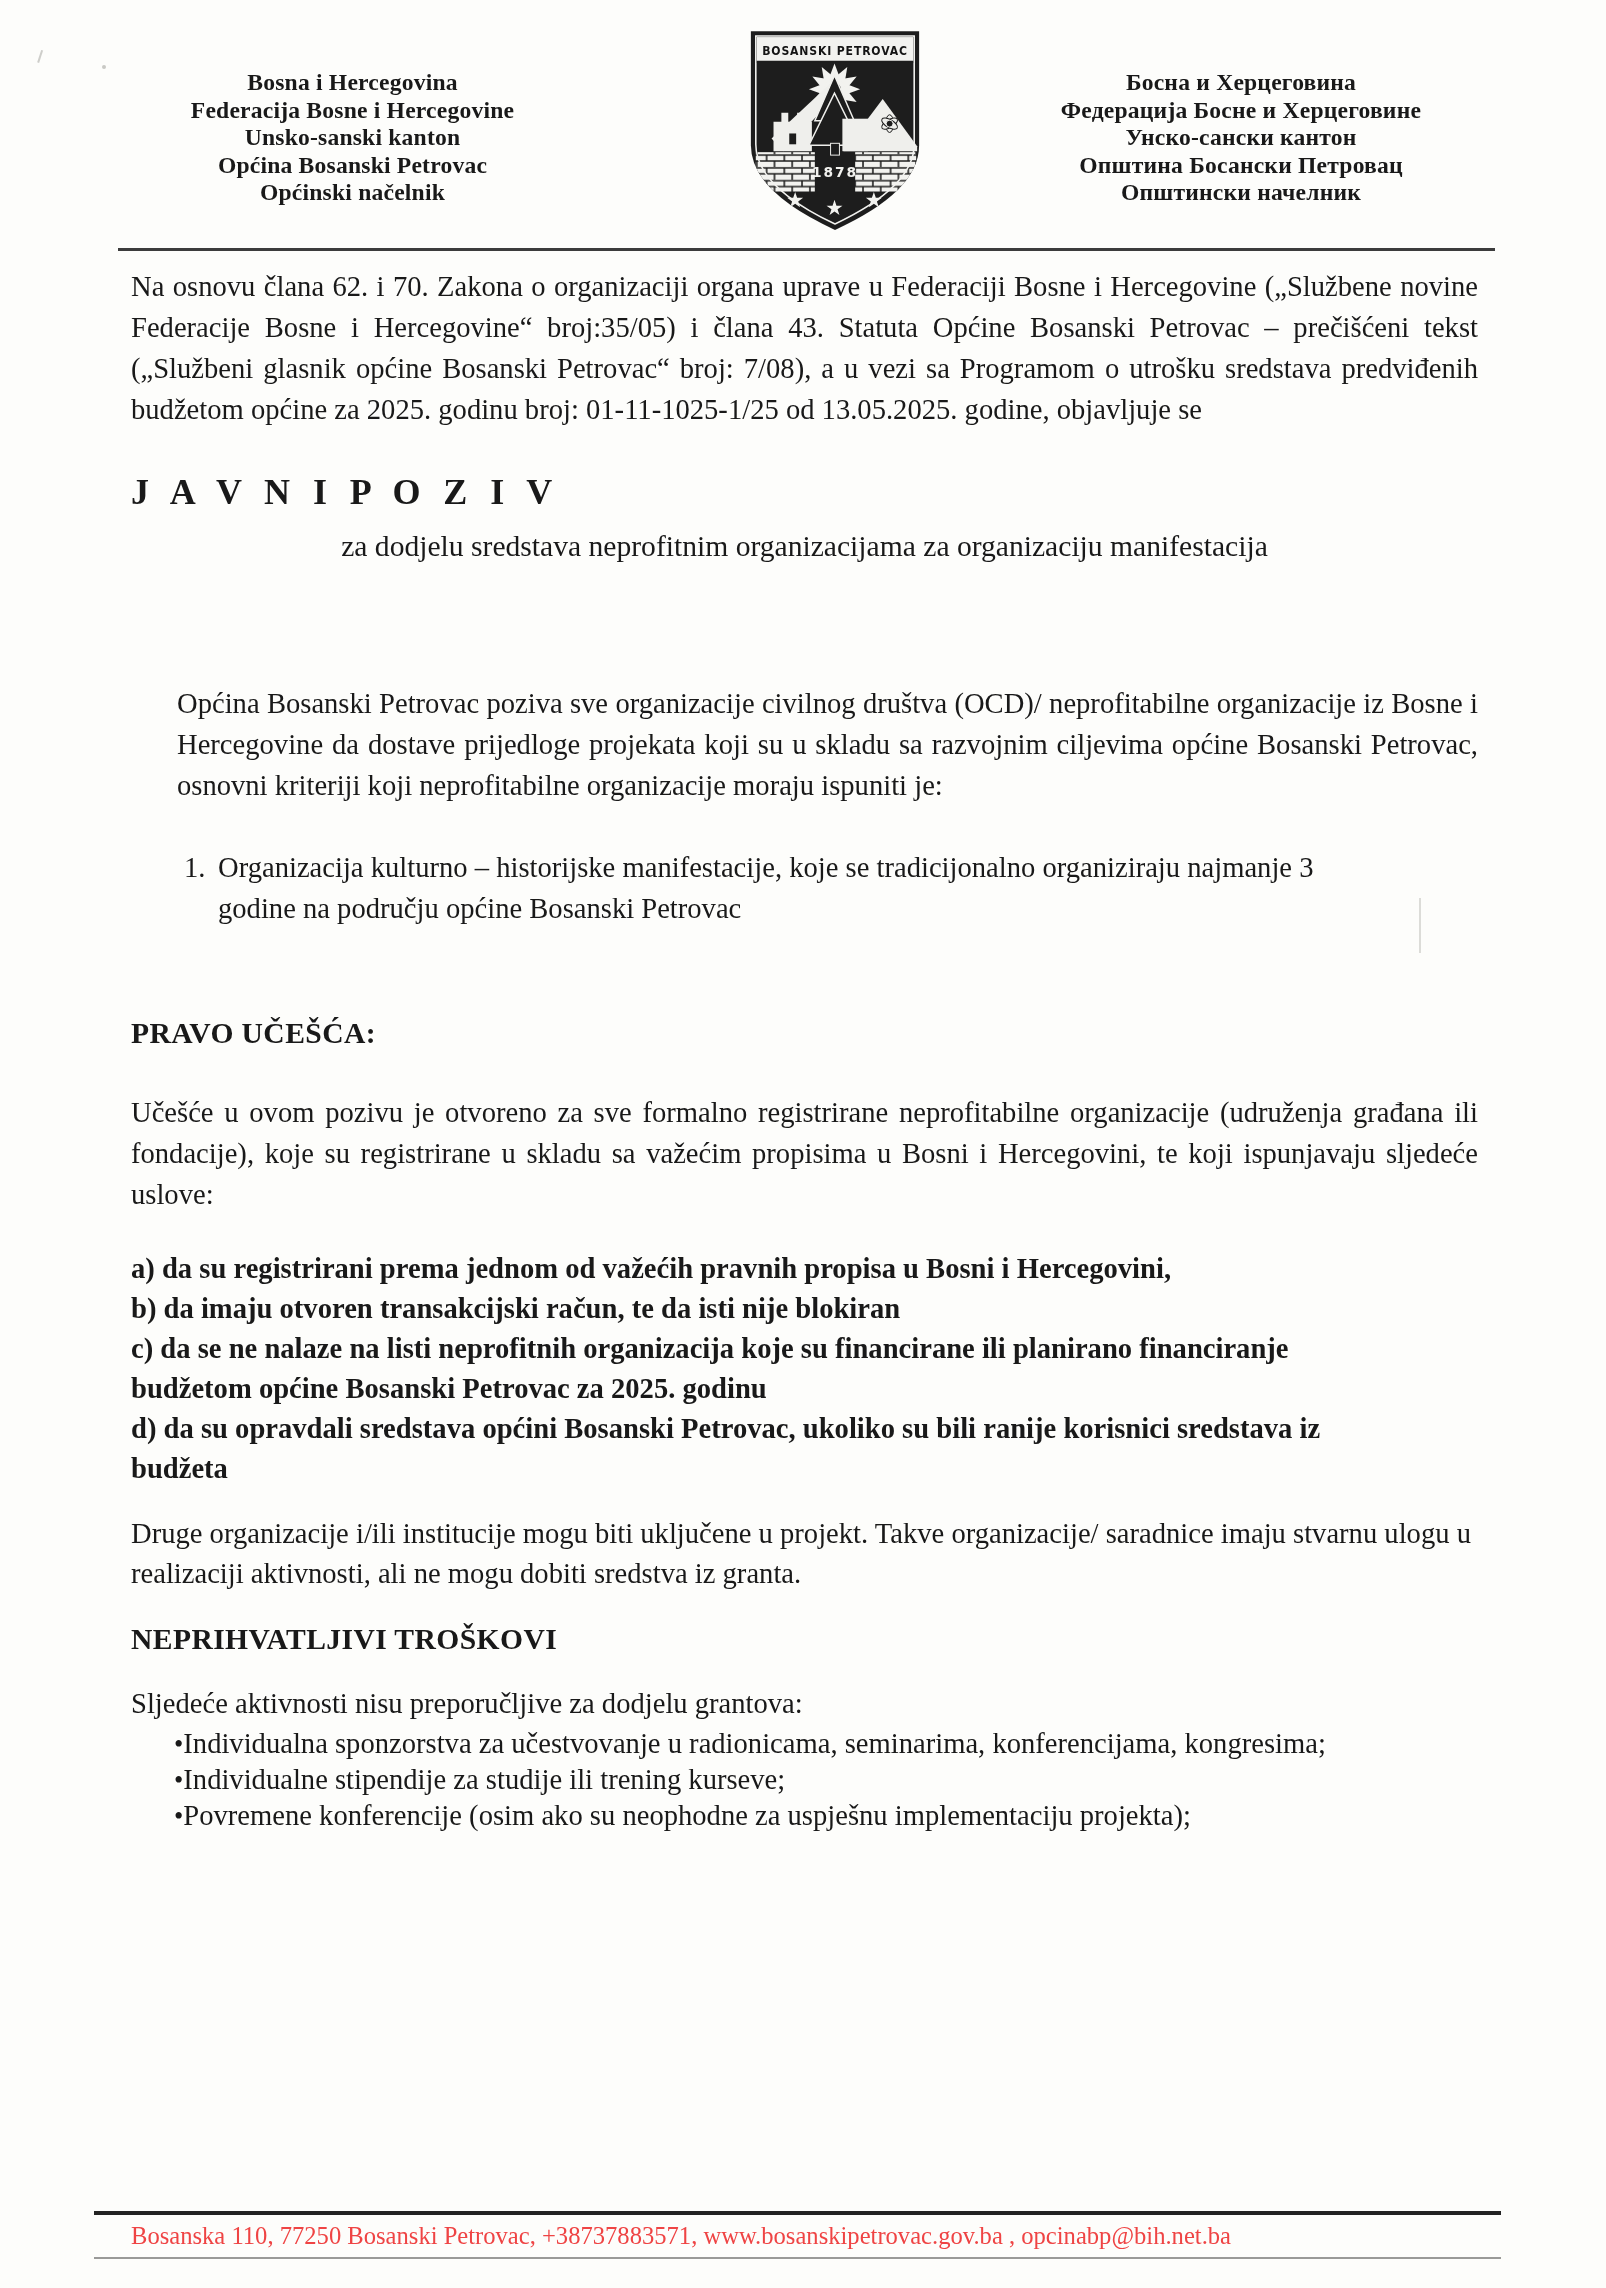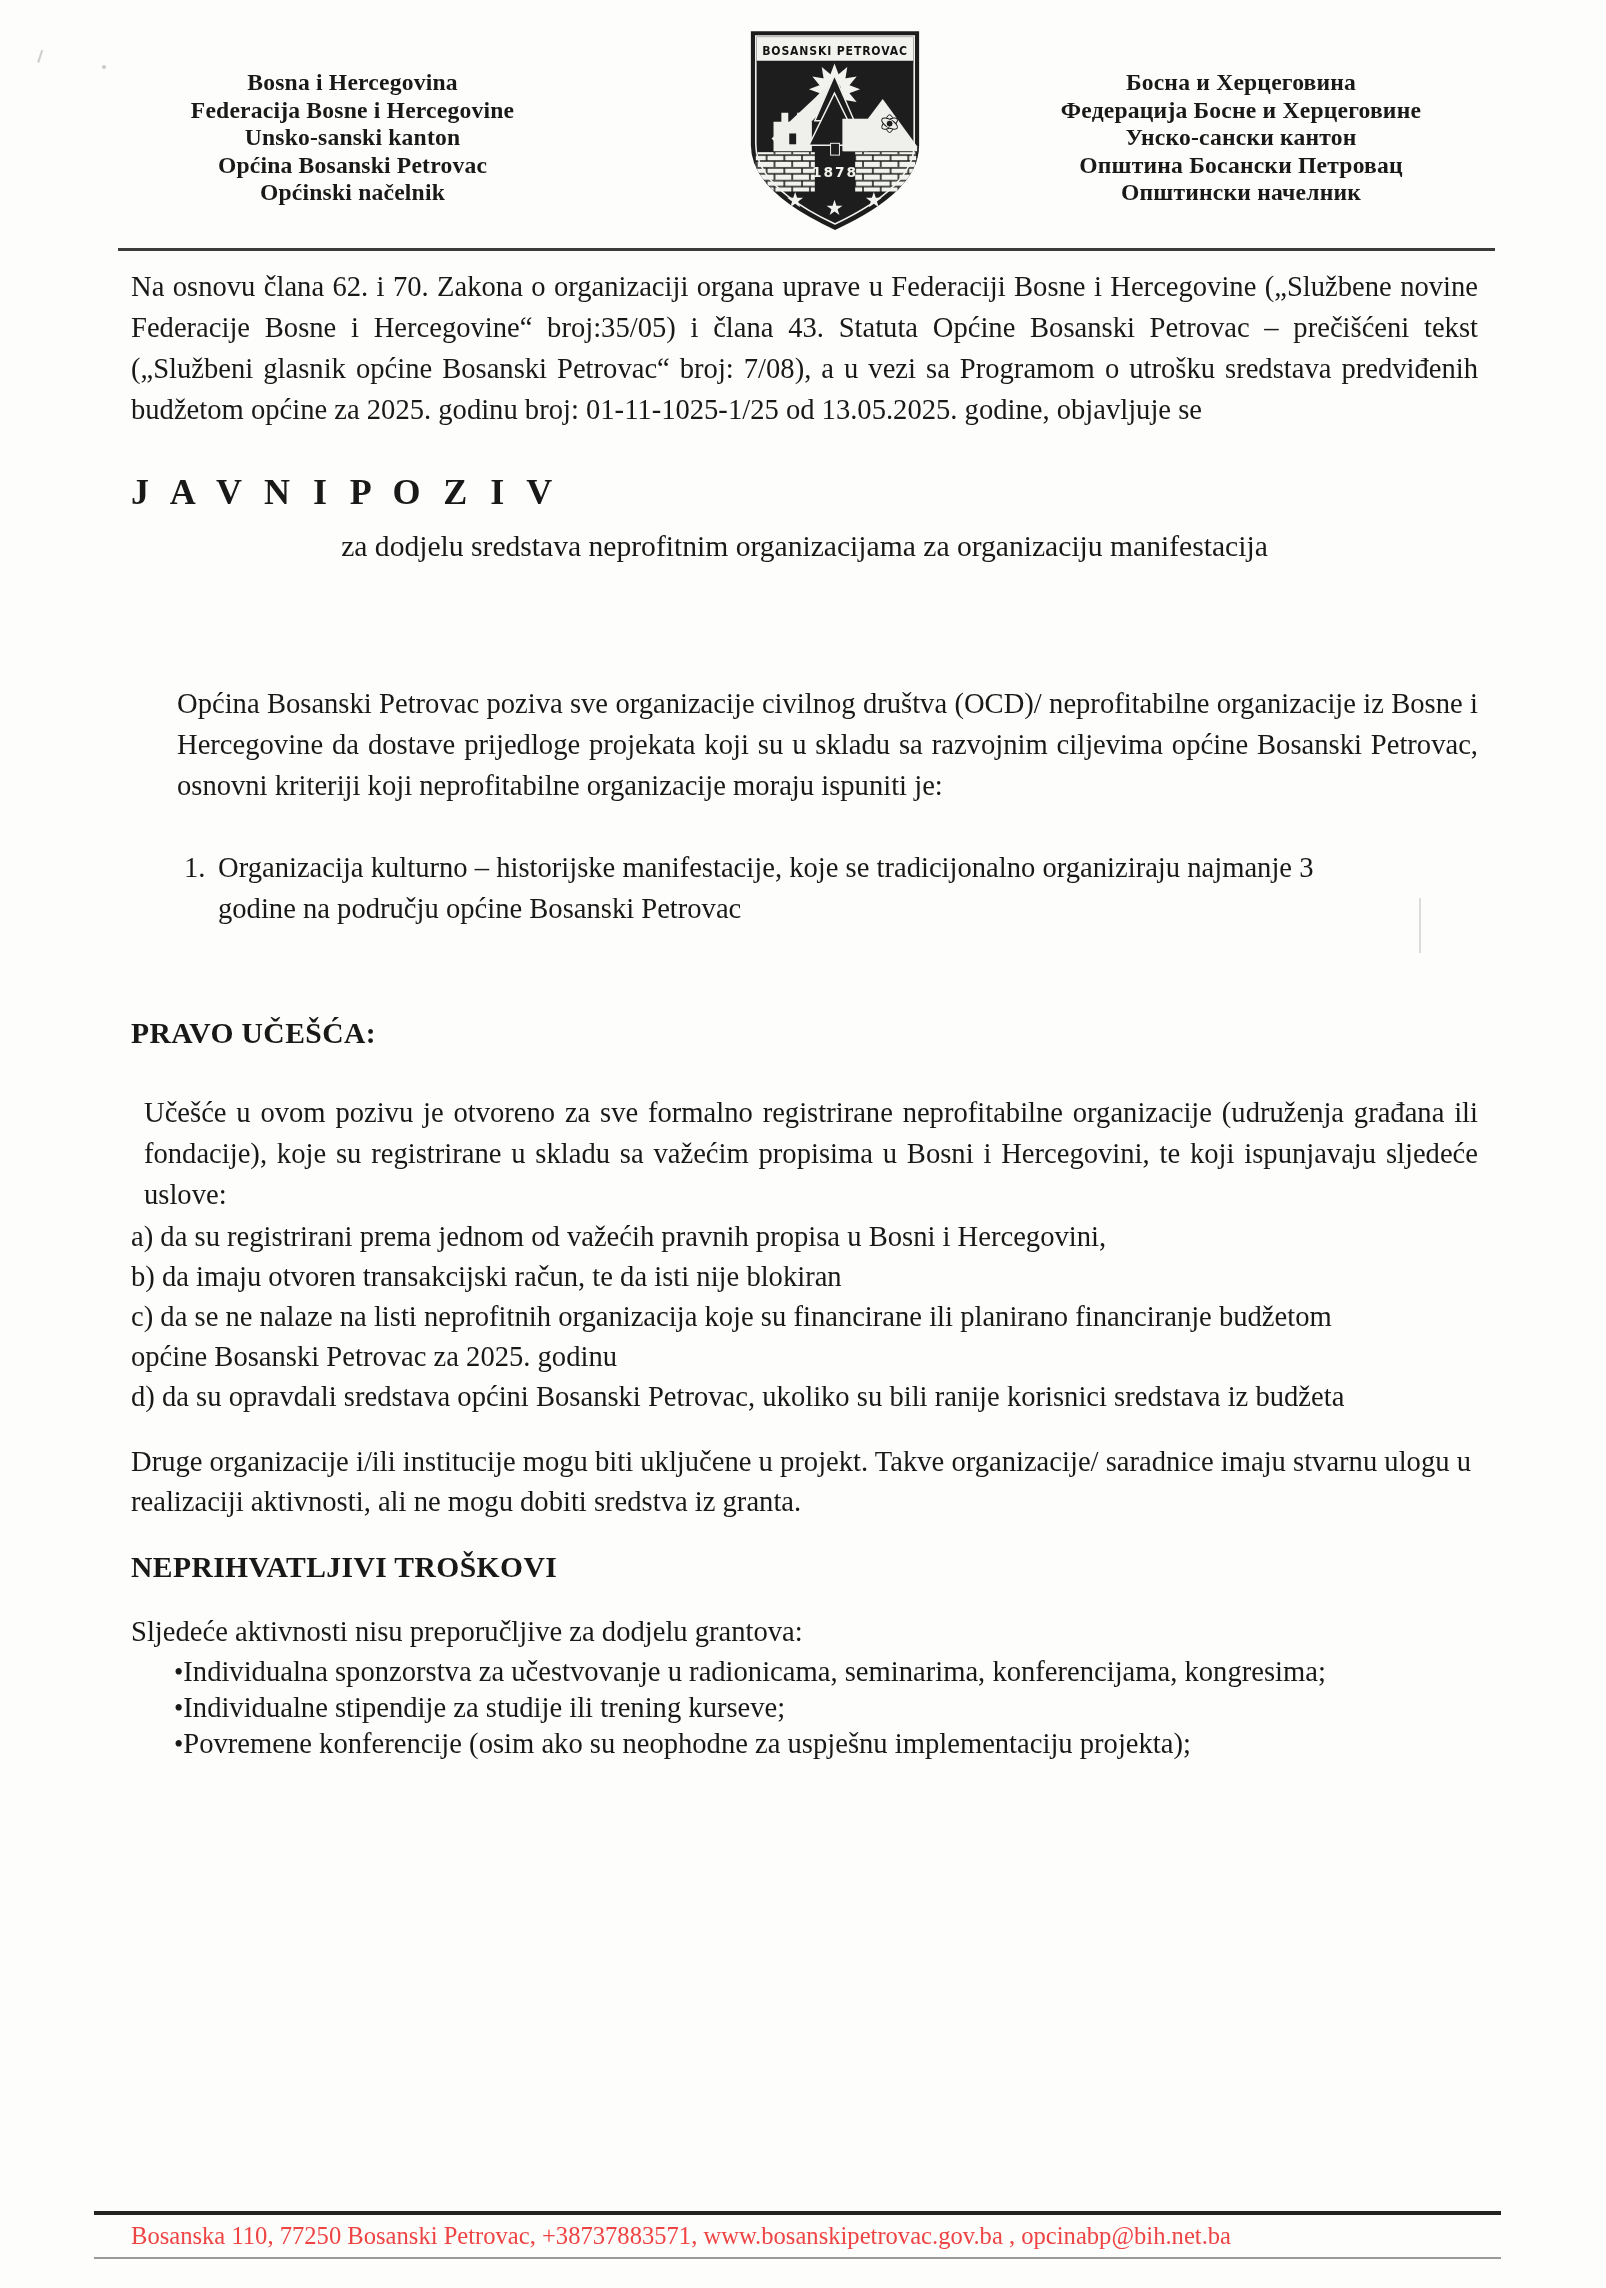--- a/index.html
+++ b/index.html
@@ -55,23 +55,23 @@
   .criterion { margin-top:41px; display:flex; padding-left:53px; }
   .criterion .num { width:34px; flex:0 0 34px; }
   .criterion .crit-text { max-width:1162px; }
 
   h2.section-heading {
     font-size:29.6px; line-height:43px; font-weight:bold; letter-spacing:0.4px;
   }
   .h-pravo   { margin-top:83px; }
   .h-troskovi{ margin-top:23.6px; }
 
-  .ucesce { margin-top:37px;margin-left:13px; }
-
-  .conditions { margin-top:2px; max-width:1231px; }
+  .ucesce { margin-top:37px; }
+
+  .conditions { margin-top:34px; max-width:1231px;font-weight:bold; }
   .conditions .condition { line-height:40px; }
 
   .partners { margin-top:25.6px; }
   .partners p { line-height:40px; }
 
   .lead { margin-top:21.7px; }
 
   ul.cost-list { margin-top:2px; list-style:none; }
   ul.cost-list li { display:flex; line-height:36px; }
   ul.cost-list .bullet { flex:0 0 46px; padding-left:43px; font-size:26.6px; }

